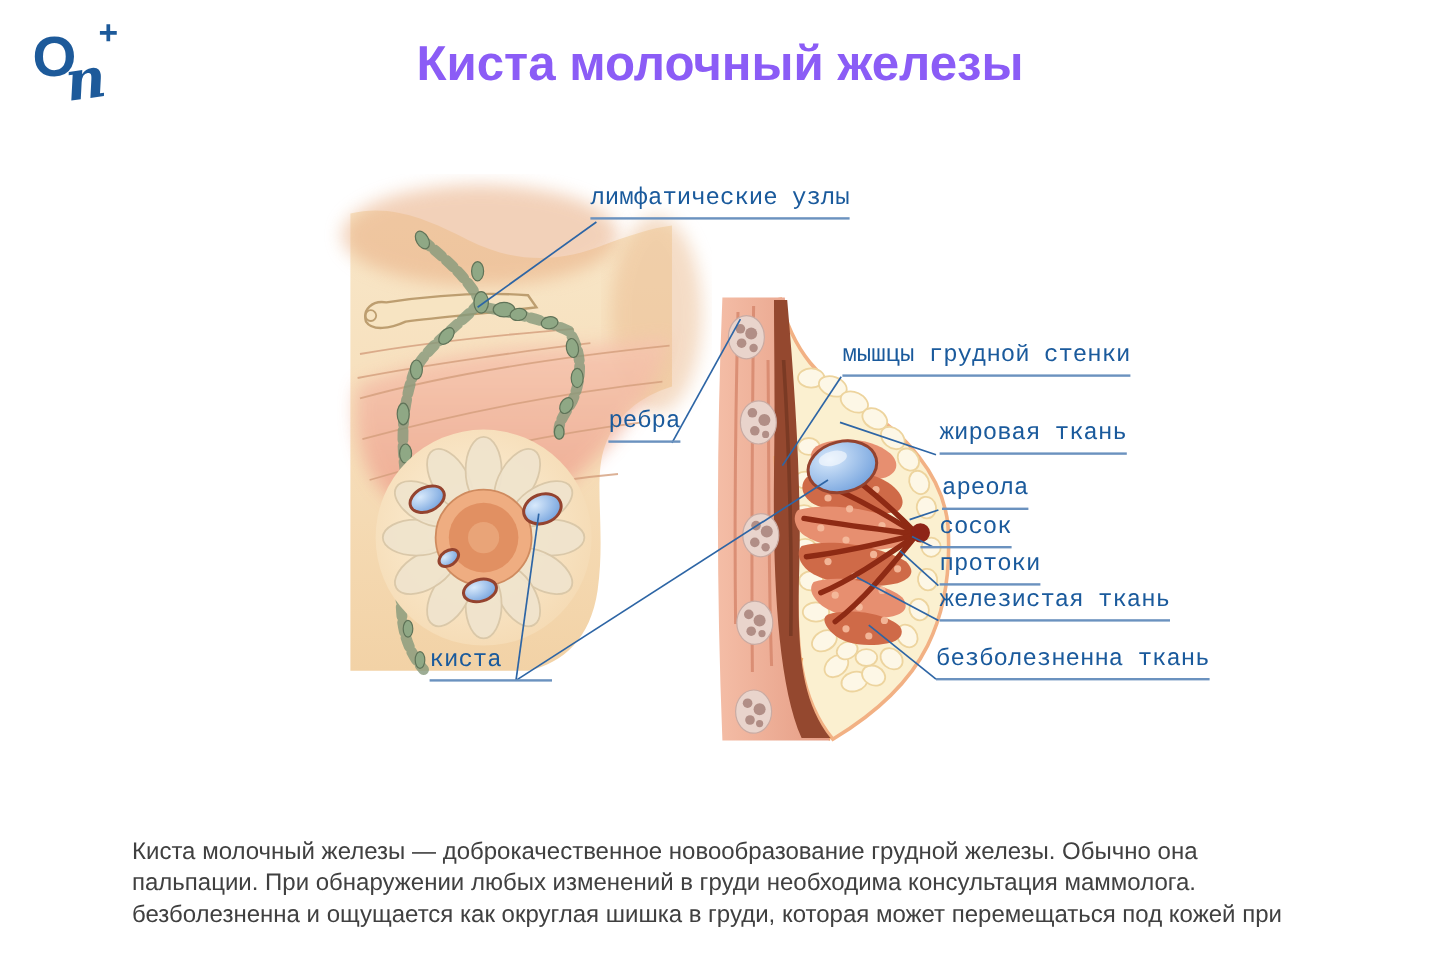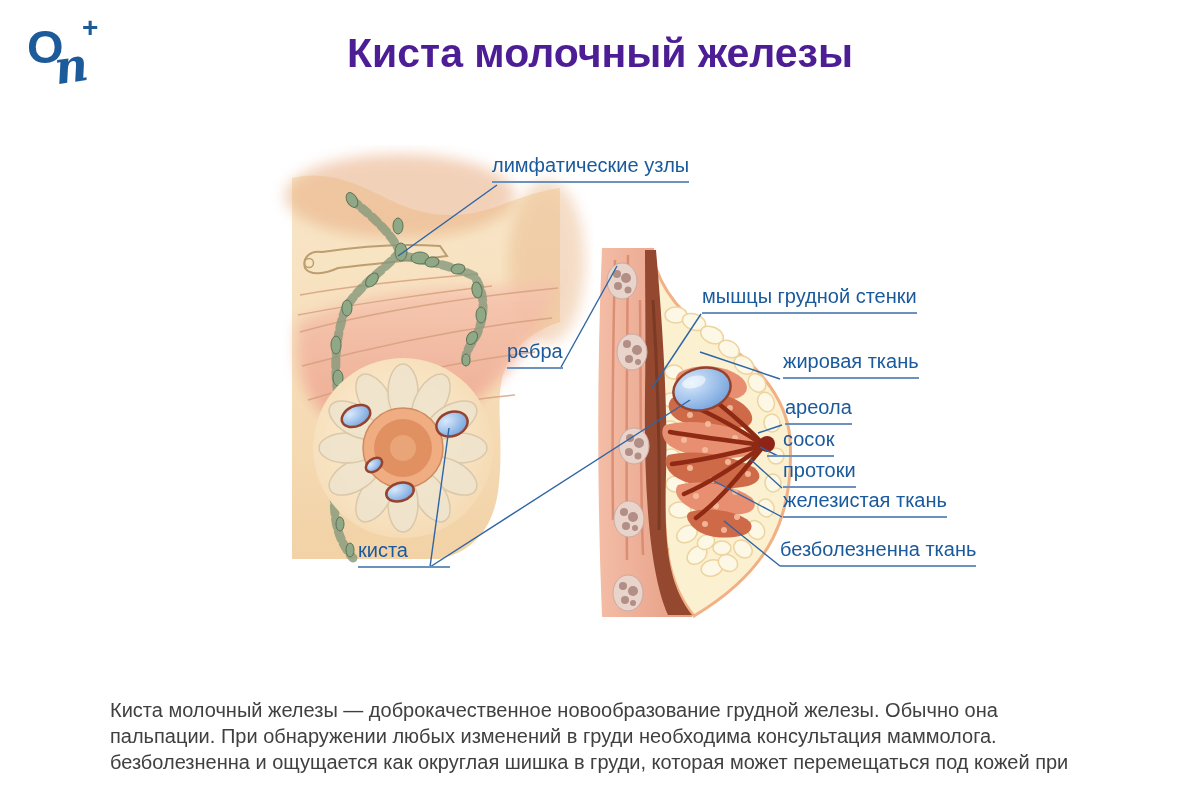--- a/index.html
+++ b/index.html
@@ -4,27 +4,28 @@
 <style>
   html,body{margin:0;padding:0;}
   body{
     width:1200px;height:800px;position:relative;background:#ffffff;
     font-family:"Liberation Sans","DejaVu Sans",sans-serif;overflow:hidden;
   }
   .abs{position:absolute;}
   
   #title{
     left:0;right:0;top:30px;text-align:center;
-    font-size:41px;font-weight:700;color:#4c1d95;letter-spacing:0;
+    font-size:41px;font-weight:700;color:#8b5cf6;letter-spacing:0;
   }
   
   .lbl{
     font-size:20px;color:#1a5a9c;white-space:nowrap;
     padding-bottom:4px;border-bottom:2px solid #6b92bf;line-height:1.15;
     z-index:5;
+    font-family:Liberation Mono, monospace;
   }
   
   #description{left:110px;top:697px;color:#404040;font-size:20px;line-height:26px;z-index:5;}
   #description div{white-space:nowrap;}
   
   #art{left:0;top:0;z-index:1;}
   .leader{stroke:#2d65a5;stroke-width:1.4;fill:none;}
   .rib-base{fill:#e9d4cc;stroke:#c9aba3;stroke-width:1;}
   .rib-dot{fill:#b18e86;}
   .fatlob{fill:#fdf7e6;stroke:#edd49e;stroke-width:1.5;}

